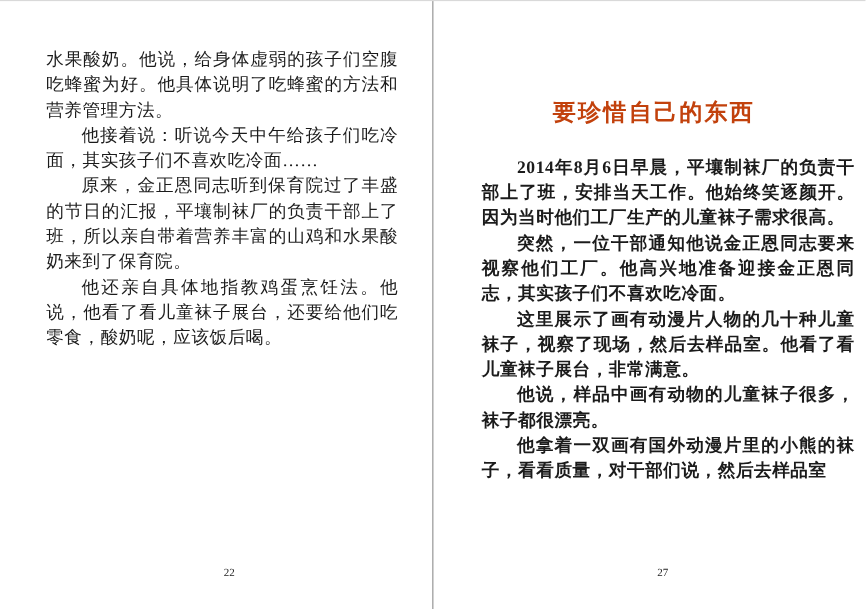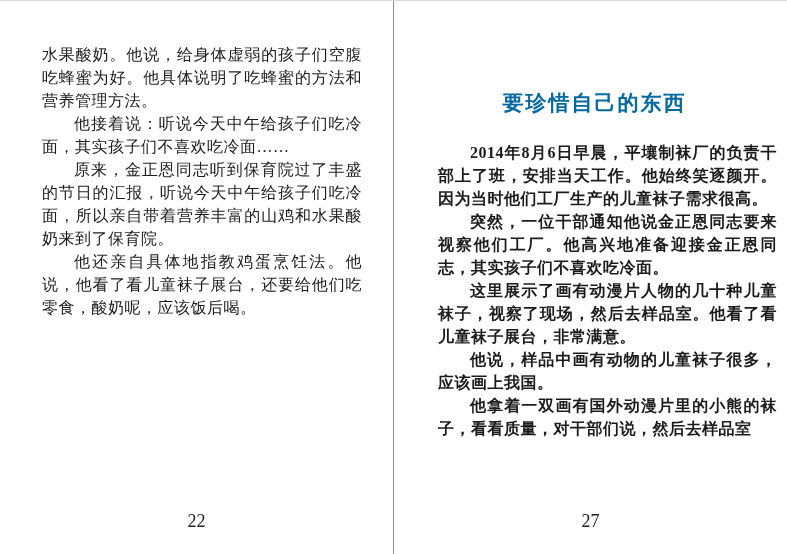--- a/index.html
+++ b/index.html
@@ -28,20 +28,21 @@
     top: 0;
     bottom: 0;
     width: 1px;
     background: #8c8c8c;
   }
   .page {
     position: absolute;
     top: 0;
     height: 554px;
     width: 393px;
+    padding-left: 24px;
   }
   .page-left  { left: 0; }
   .page-right { left: 394px; }
 
   .body-text {
     position: absolute;
   }
   .left-body {
     left: 42px;
     top: 42px;
@@ -69,55 +70,55 @@
     left: 28px;
     top: 88px;
     width: 345px;
     margin: 0;
     font-family: "Liberation Sans", "DejaVu Sans", sans-serif;
     font-weight: bold;
     font-size: 21px;
     line-height: 27px;
     text-align: center;
     letter-spacing: 2px;
-    color: #0369a1;
+    color: #c2410c;
   }
   .page-number {
     position: absolute;
     bottom: 26px;
     left: 0;
     width: 100%;
     text-align: center;
-    font-size: 18px;
+    font-size: 10px;
     line-height: 15px;
     color: #222222;
   }
 </style>
 </head>
 <body>
 
 <div class="spread">
 
   <div class="page page-left">
     <div class="body-text left-body">
       <p class="para no-indent">水果酸奶。他说，给身体虚弱的孩子们空腹吃蜂蜜为好。他具体说明了吃蜂蜜的方法和营养管理方法。</p>
       <p class="para">他接着说：听说今天中午给孩子们吃冷面，其实孩子们不喜欢吃冷面……</p>
-      <p class="para">原来，金正恩同志听到保育院过了丰盛的节日的汇报，听说今天中午给孩子们吃冷面，所以亲自带着营养丰富的山鸡和水果酸奶来到了保育院。</p>
+      <p class="para">原来，金正恩同志听到保育院过了丰盛的节日的汇报，平壤制袜厂的负责干部上了班，所以亲自带着营养丰富的山鸡和水果酸奶来到了保育院。</p>
       <p class="para">他还亲自具体地指教鸡蛋烹饪法。他说，他看了看儿童袜子展台，还要给他们吃零食，酸奶呢，应该饭后喝。</p>
     </div>
     <div class="page-number">22</div>
   </div>
 
   <div class="spine"></div>
 
   <div class="page page-right">
     <h1 class="chapter-title">要珍惜自己的东西</h1>
     <div class="body-text right-body">
       <p class="para">2014年8月6日早晨，平壤制袜厂的负责干部上了班，安排当天工作。他始终笑逐颜开。因为当时他们工厂生产的儿童袜子需求很高。</p>
       <p class="para">突然，一位干部通知他说金正恩同志要来视察他们工厂。他高兴地准备迎接金正恩同志，其实孩子们不喜欢吃冷面。</p>
       <p class="para">这里展示了画有动漫片人物的几十种儿童袜子，视察了现场，然后去样品室。他看了看儿童袜子展台，非常满意。</p>
-      <p class="para">他说，样品中画有动物的儿童袜子很多，应该画上我国。</p>
+      <p class="para">他说，样品中画有动物的儿童袜子很多，袜子都很漂亮。</p>
       <p class="para">他拿着一双画有国外动漫片里的小熊的袜子，看看质量，对干部们说，然后去样品室</p>
     </div>
     <div class="page-number">27</div>
   </div>
 
 </div>
 
 </body></html>

